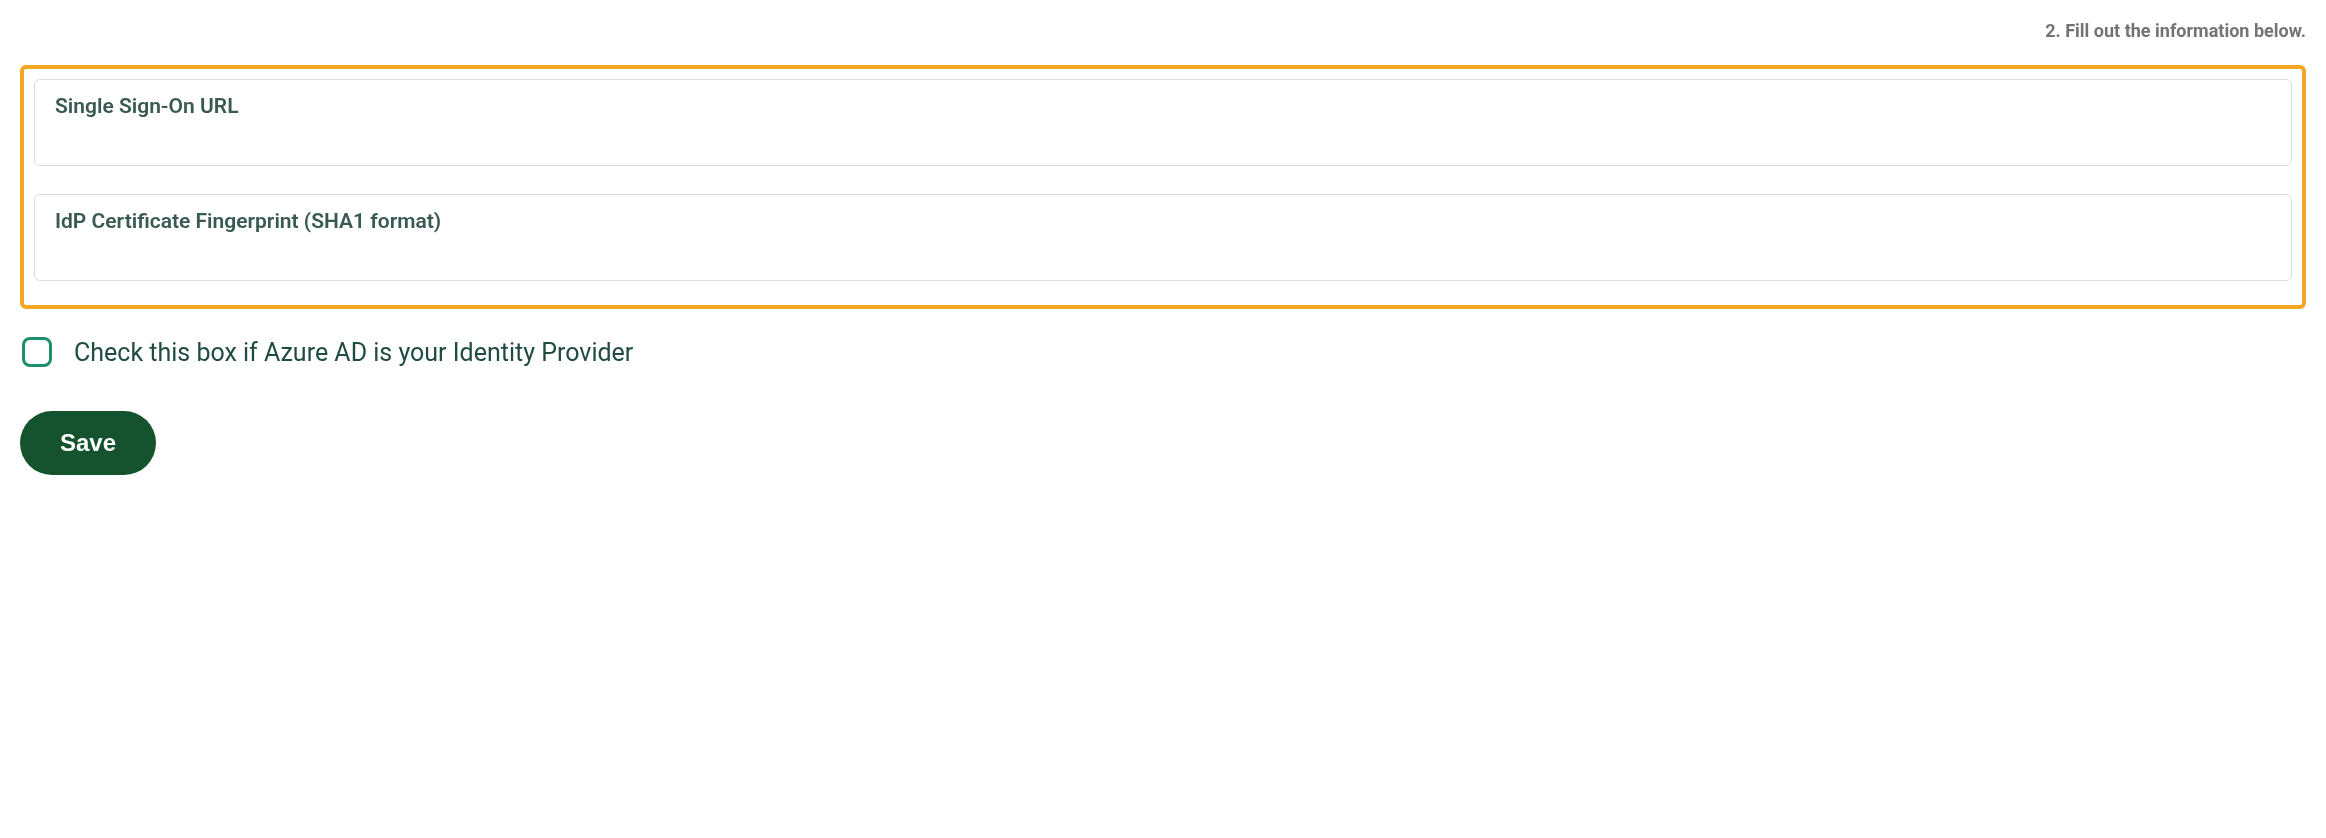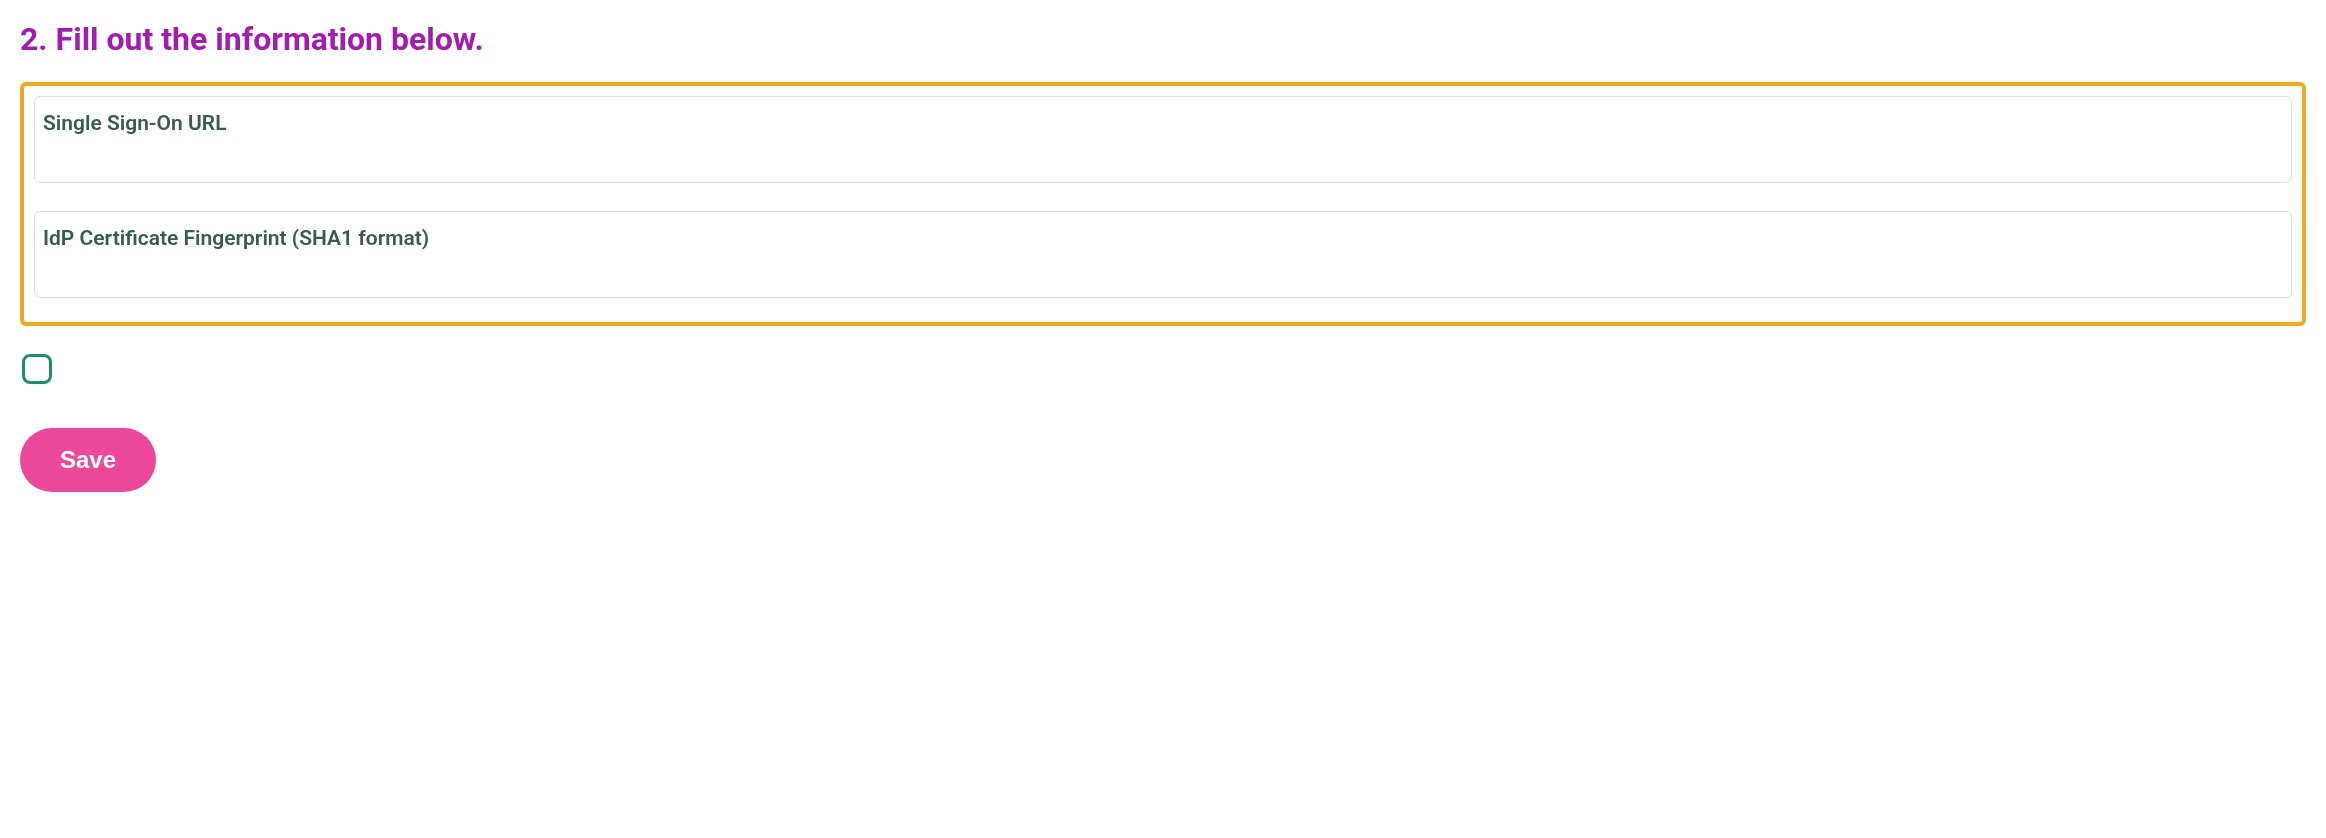--- a/index.html
+++ b/index.html
@@ -5,35 +5,36 @@
   * { box-sizing: border-box; }
   body {
     margin: 0;
     padding: 20px 20px 40px 20px;
     font-family: -apple-system, BlinkMacSystemFont, "Segoe UI", Roboto, Helvetica, Arial, sans-serif;
     background: #ffffff;
     color: #1f4b40;
     width: 2326px;
   }
   .heading {
-    font-size: 32px;
+    font-size: 18px;
     font-weight: 700;
-    color: #a21caf;
+    color: #737373;
     margin-bottom: 24px;
+    text-align: right;
   }
   .highlight-box {
     border: 4px solid #f5a623;
     border-radius: 6px;
     padding: 10px 10px 12px 10px;
     margin-bottom: 28px;
   }
   .field-group {
     border: 1px solid #d9dddc;
     border-radius: 6px;
-    padding: 14px 20px 8px 8px;
+    padding: 14px 20px 8px 20px;
     margin-bottom: 28px;
     background: #ffffff;
   }
   .field-group:last-child { margin-bottom: 0; }
   .field-label {
     font-size: 21px;
     font-weight: 600;
     color: #395a52;
     margin-bottom: 4px;
     display: block;
@@ -63,21 +64,21 @@
     flex: none;
     cursor: pointer;
     display: inline-block;
   }
   .checkbox-label {
     font-size: 25px;
     color: #1f4b40;
     font-weight: 400;
   }
   .save-btn {
-    background: #ec4899;
+    background: #14532d;
     color: #ffffff;
     border: none;
     border-radius: 999px;
     padding: 18px 40px;
     font-size: 24px;
     font-weight: 600;
     cursor: pointer;
   }
 </style>
 </head>
@@ -97,18 +98,19 @@
 
   <div class="field-group" style="margin-bottom:12px;">
     <label class="field-label">IdP Certificate Fingerprint (SHA1 format)</label>
     <input class="field-input" type="text" value="" style="">
   </div>
 
 </div>
 
 <div class="checkbox-row">
   <span class="checkbox" role="checkbox" aria-checked="false"></span>
+  <span class="checkbox-label">Check this box if Azure AD is your Identity Provider</span>
 </div>
 
 <button class="save-btn">Save</button>
 
 
 
 
 </body></html>

